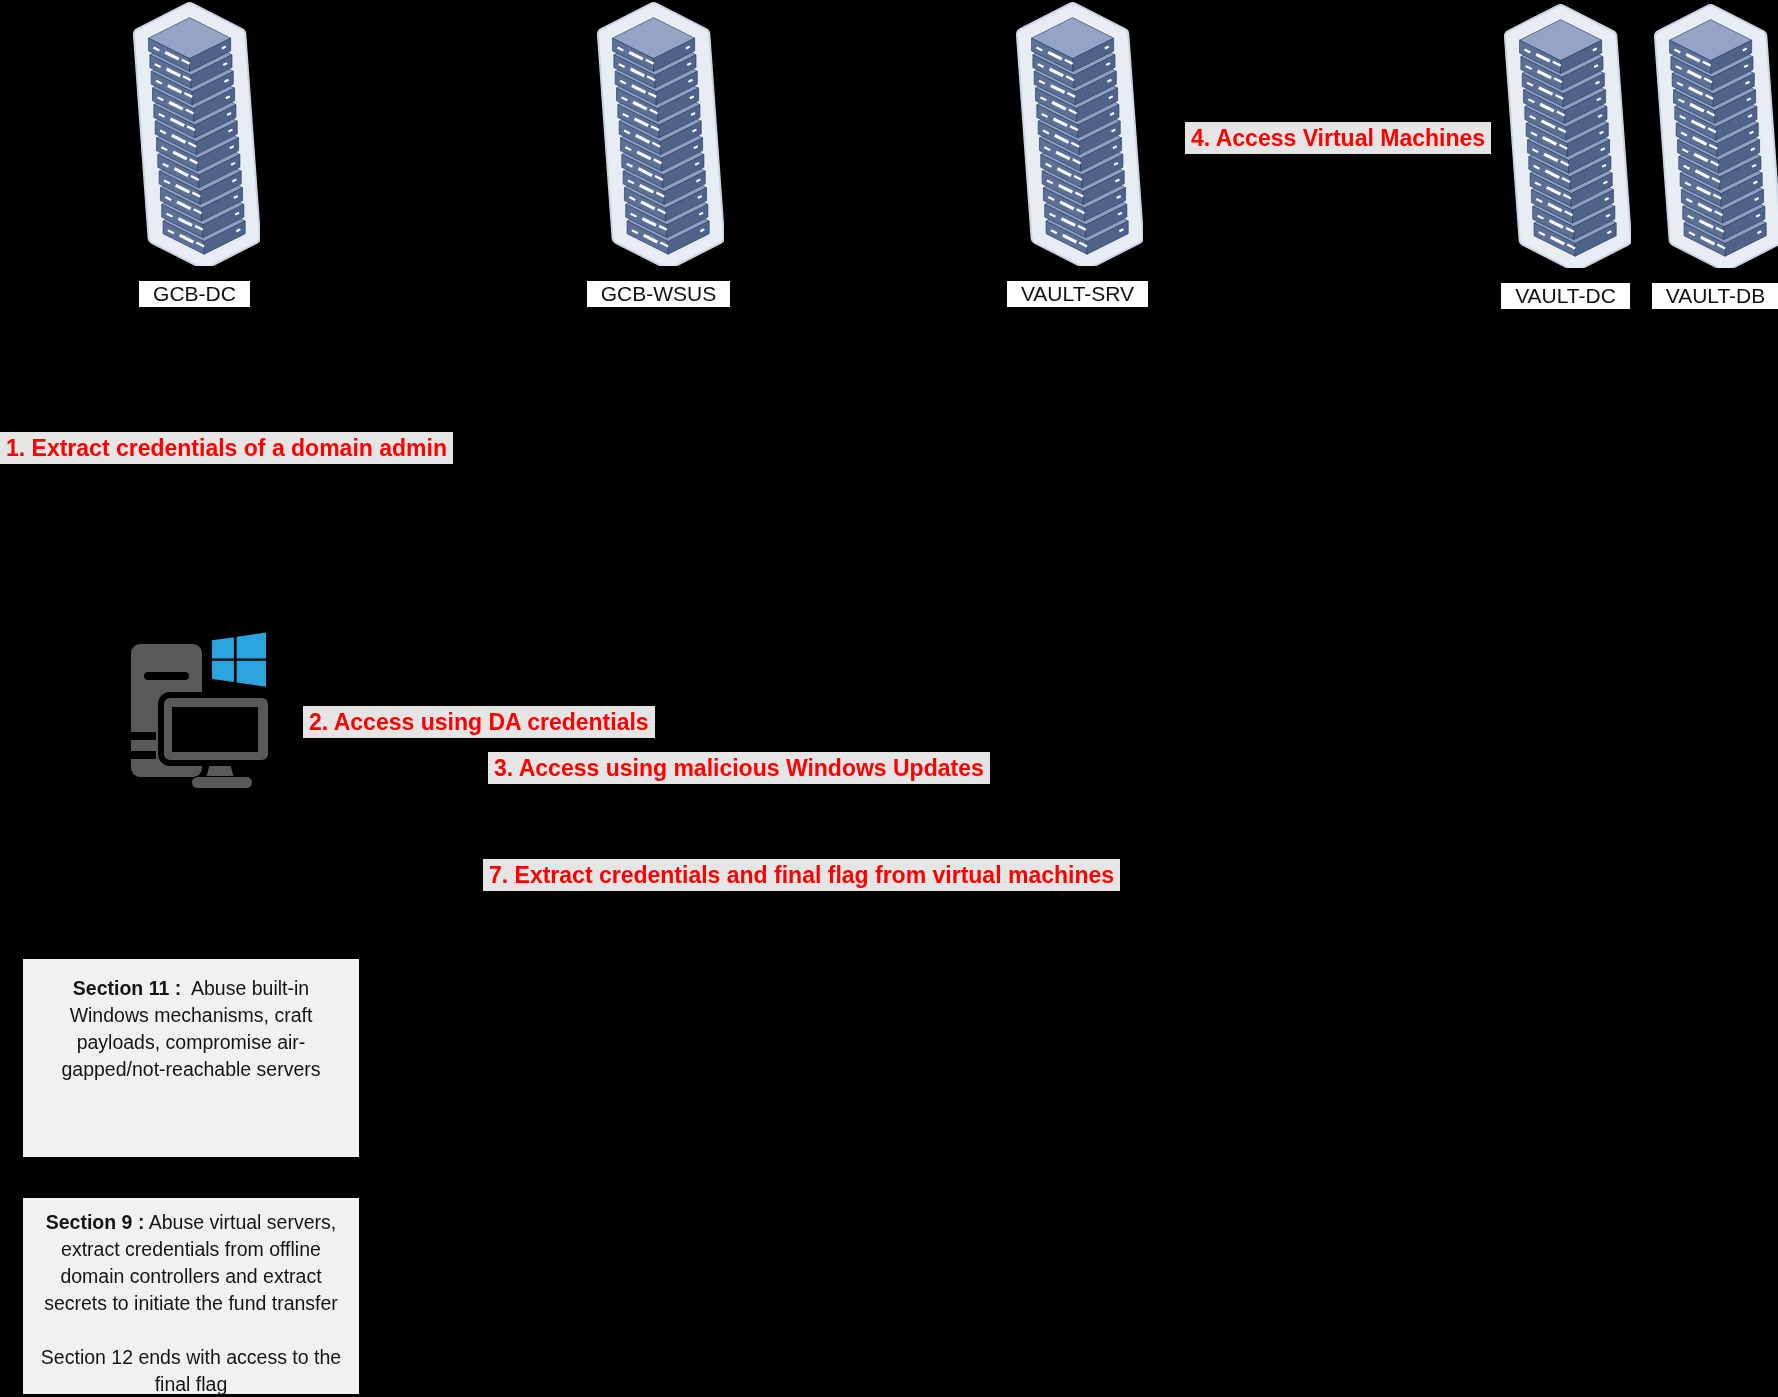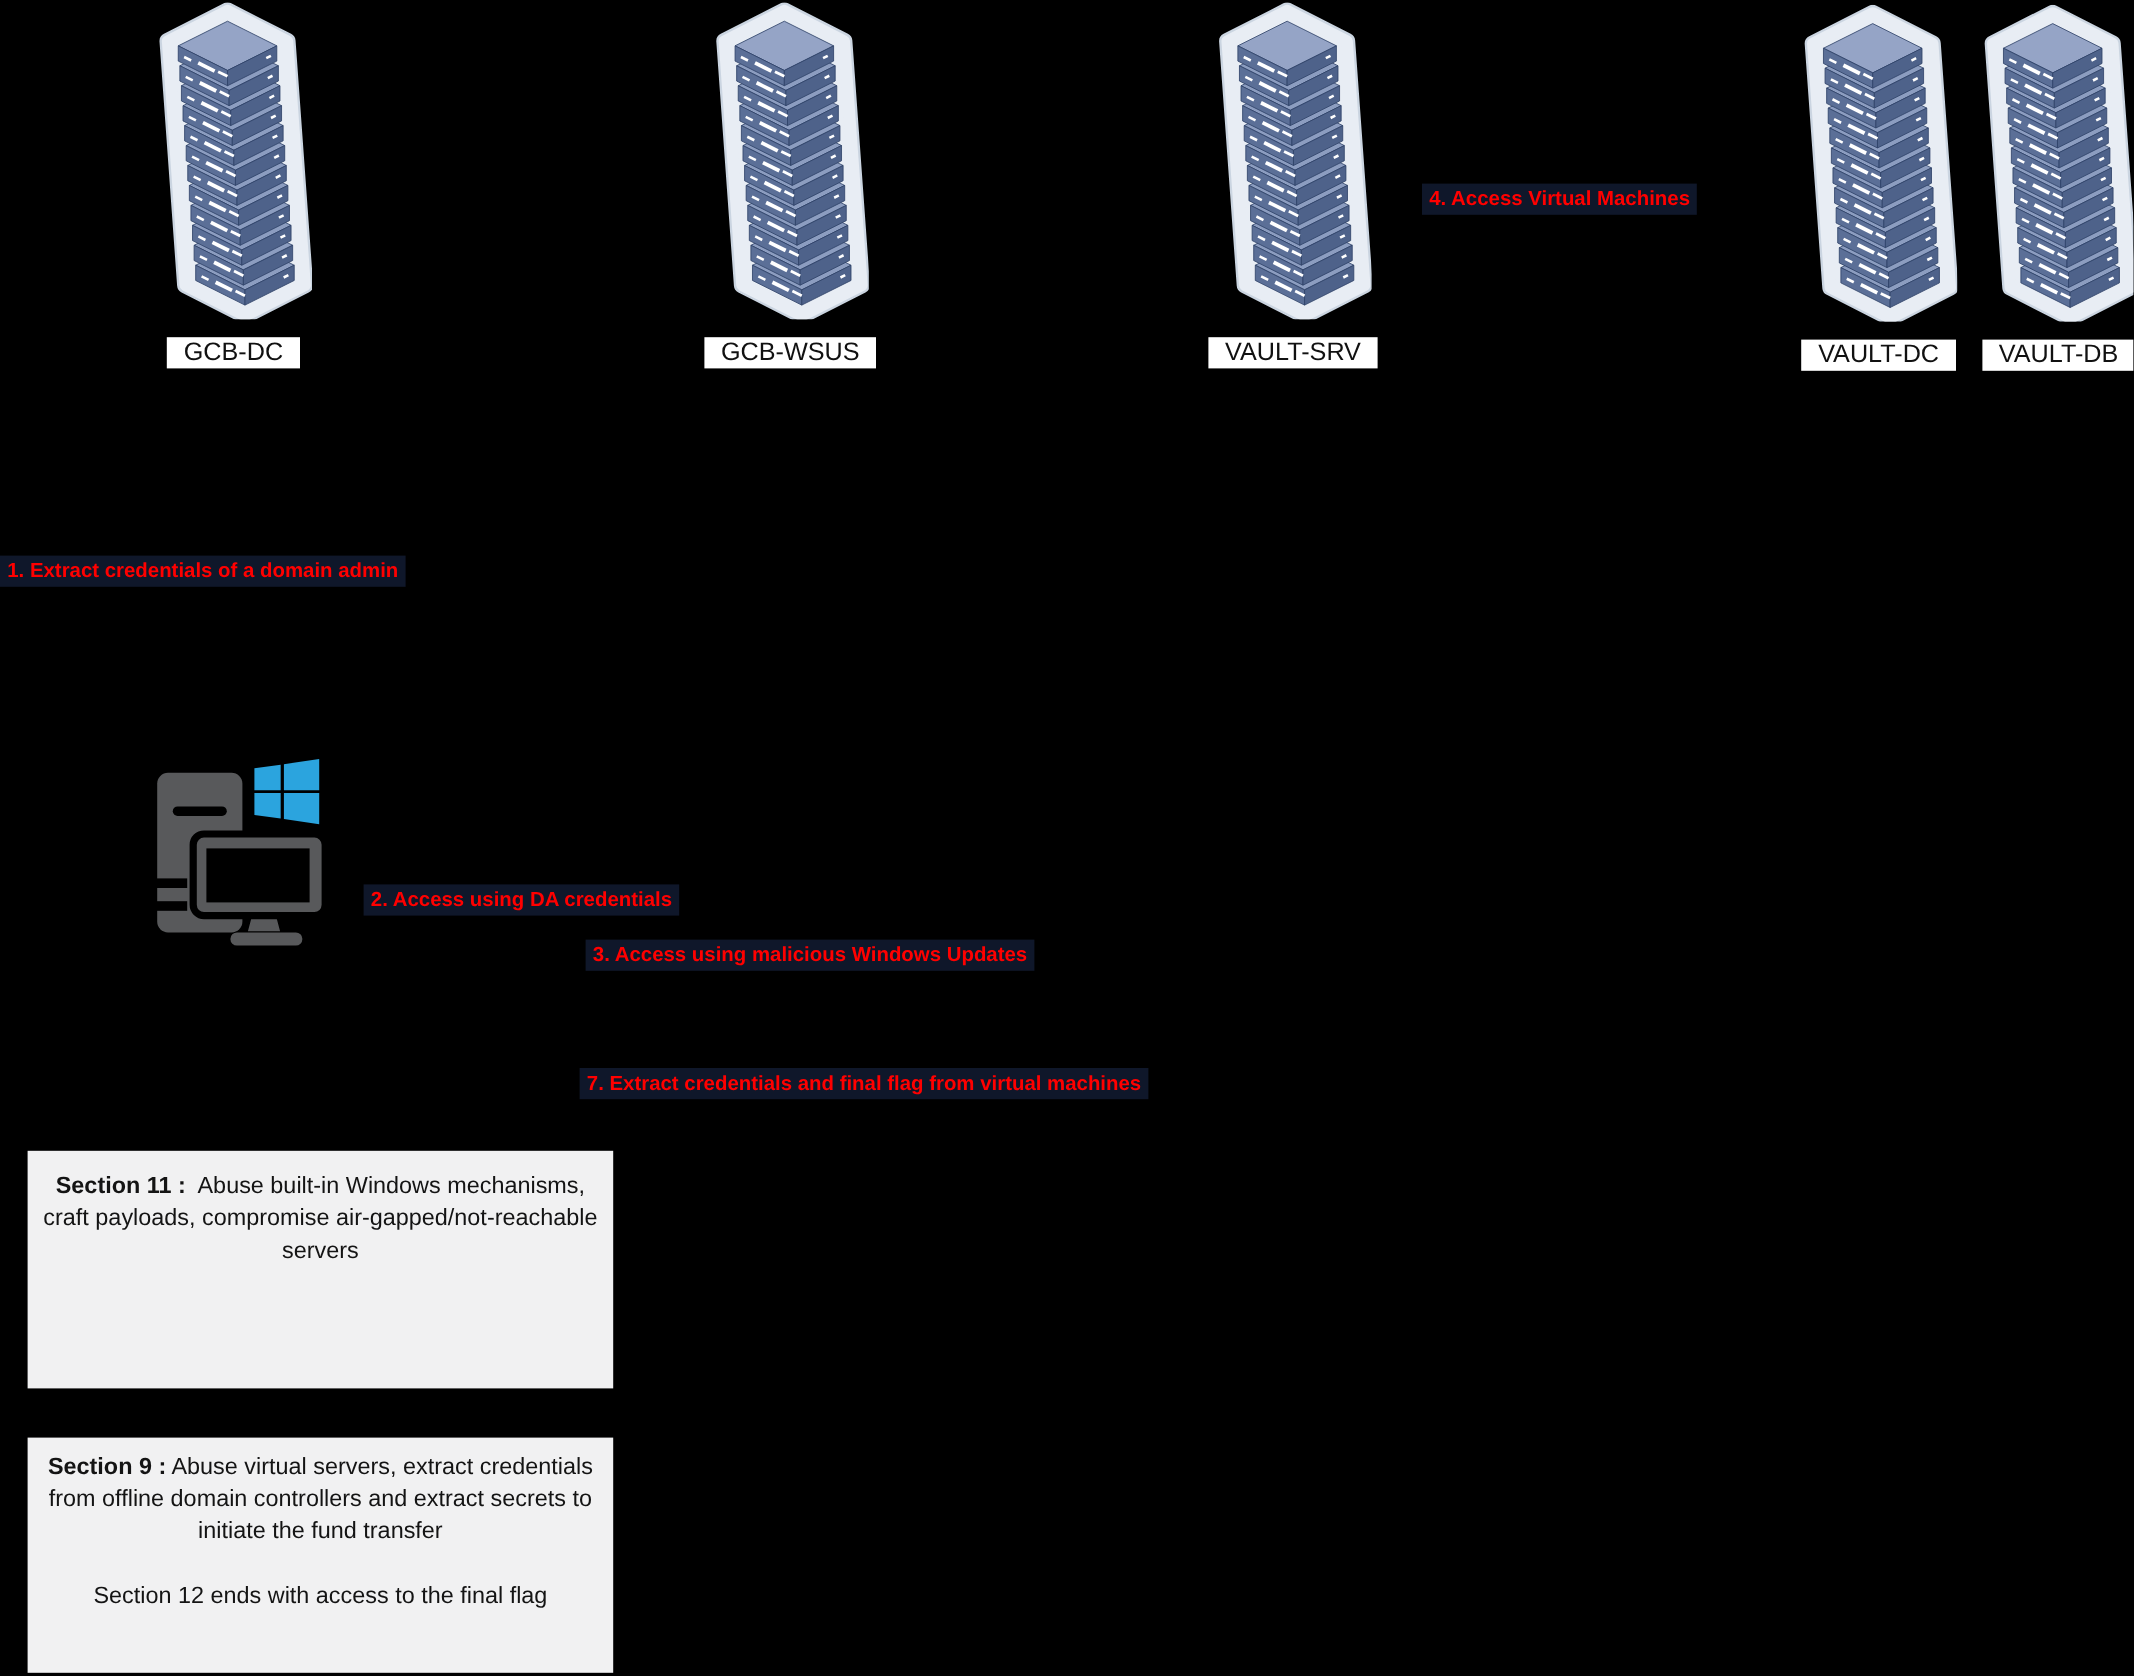--- a/index.html
+++ b/index.html
@@ -7,27 +7,27 @@
     position:relative;width:1778px;height:1397px;background:#000;overflow:hidden;
     font-family:"Liberation Sans","DejaVu Sans",sans-serif;
   }
   .server{position:absolute;display:flex;flex-direction:column;align-items:center;width:131px;}
   .server svg{width:131px;height:264px;display:block;}
   .server-label{
     margin-top:15px;background:#fff;color:#111;font-size:21px;line-height:1.15;
     padding:1px 14px;white-space:nowrap;
   }
   .annotation{
-    position:absolute;background:#0f172a;color:#FF0000;font-weight:bold;font-size:17px;
-    line-height:1.15;padding:3px 6px;white-space:nowrap;margin-top:31px;
+    position:absolute;background:#e5e5e5;color:#FF0000;font-weight:bold;font-size:23px;
+    line-height:1.15;padding:3px 6px;white-space:nowrap;
   }
   .workstation{position:absolute;left:128px;top:631px;width:146px;height:158px;}
   .workstation svg{width:146px;height:158px;display:block;}
   .section-box{
-    position:absolute;left:23px;width:488px;box-sizing:border-box;background:#F1F1F2;
+    position:absolute;left:23px;width:336px;box-sizing:border-box;background:#F1F1F2;
     color:#141414;font-size:19.5px;line-height:27px;text-align:center;padding:16px 8px 0 8px;
   }
   .section-p2{margin-top:27px;}
 </style>
 </head>
 <body>
 
 <div id="canvas">
 
   <div id="servers-layer">

